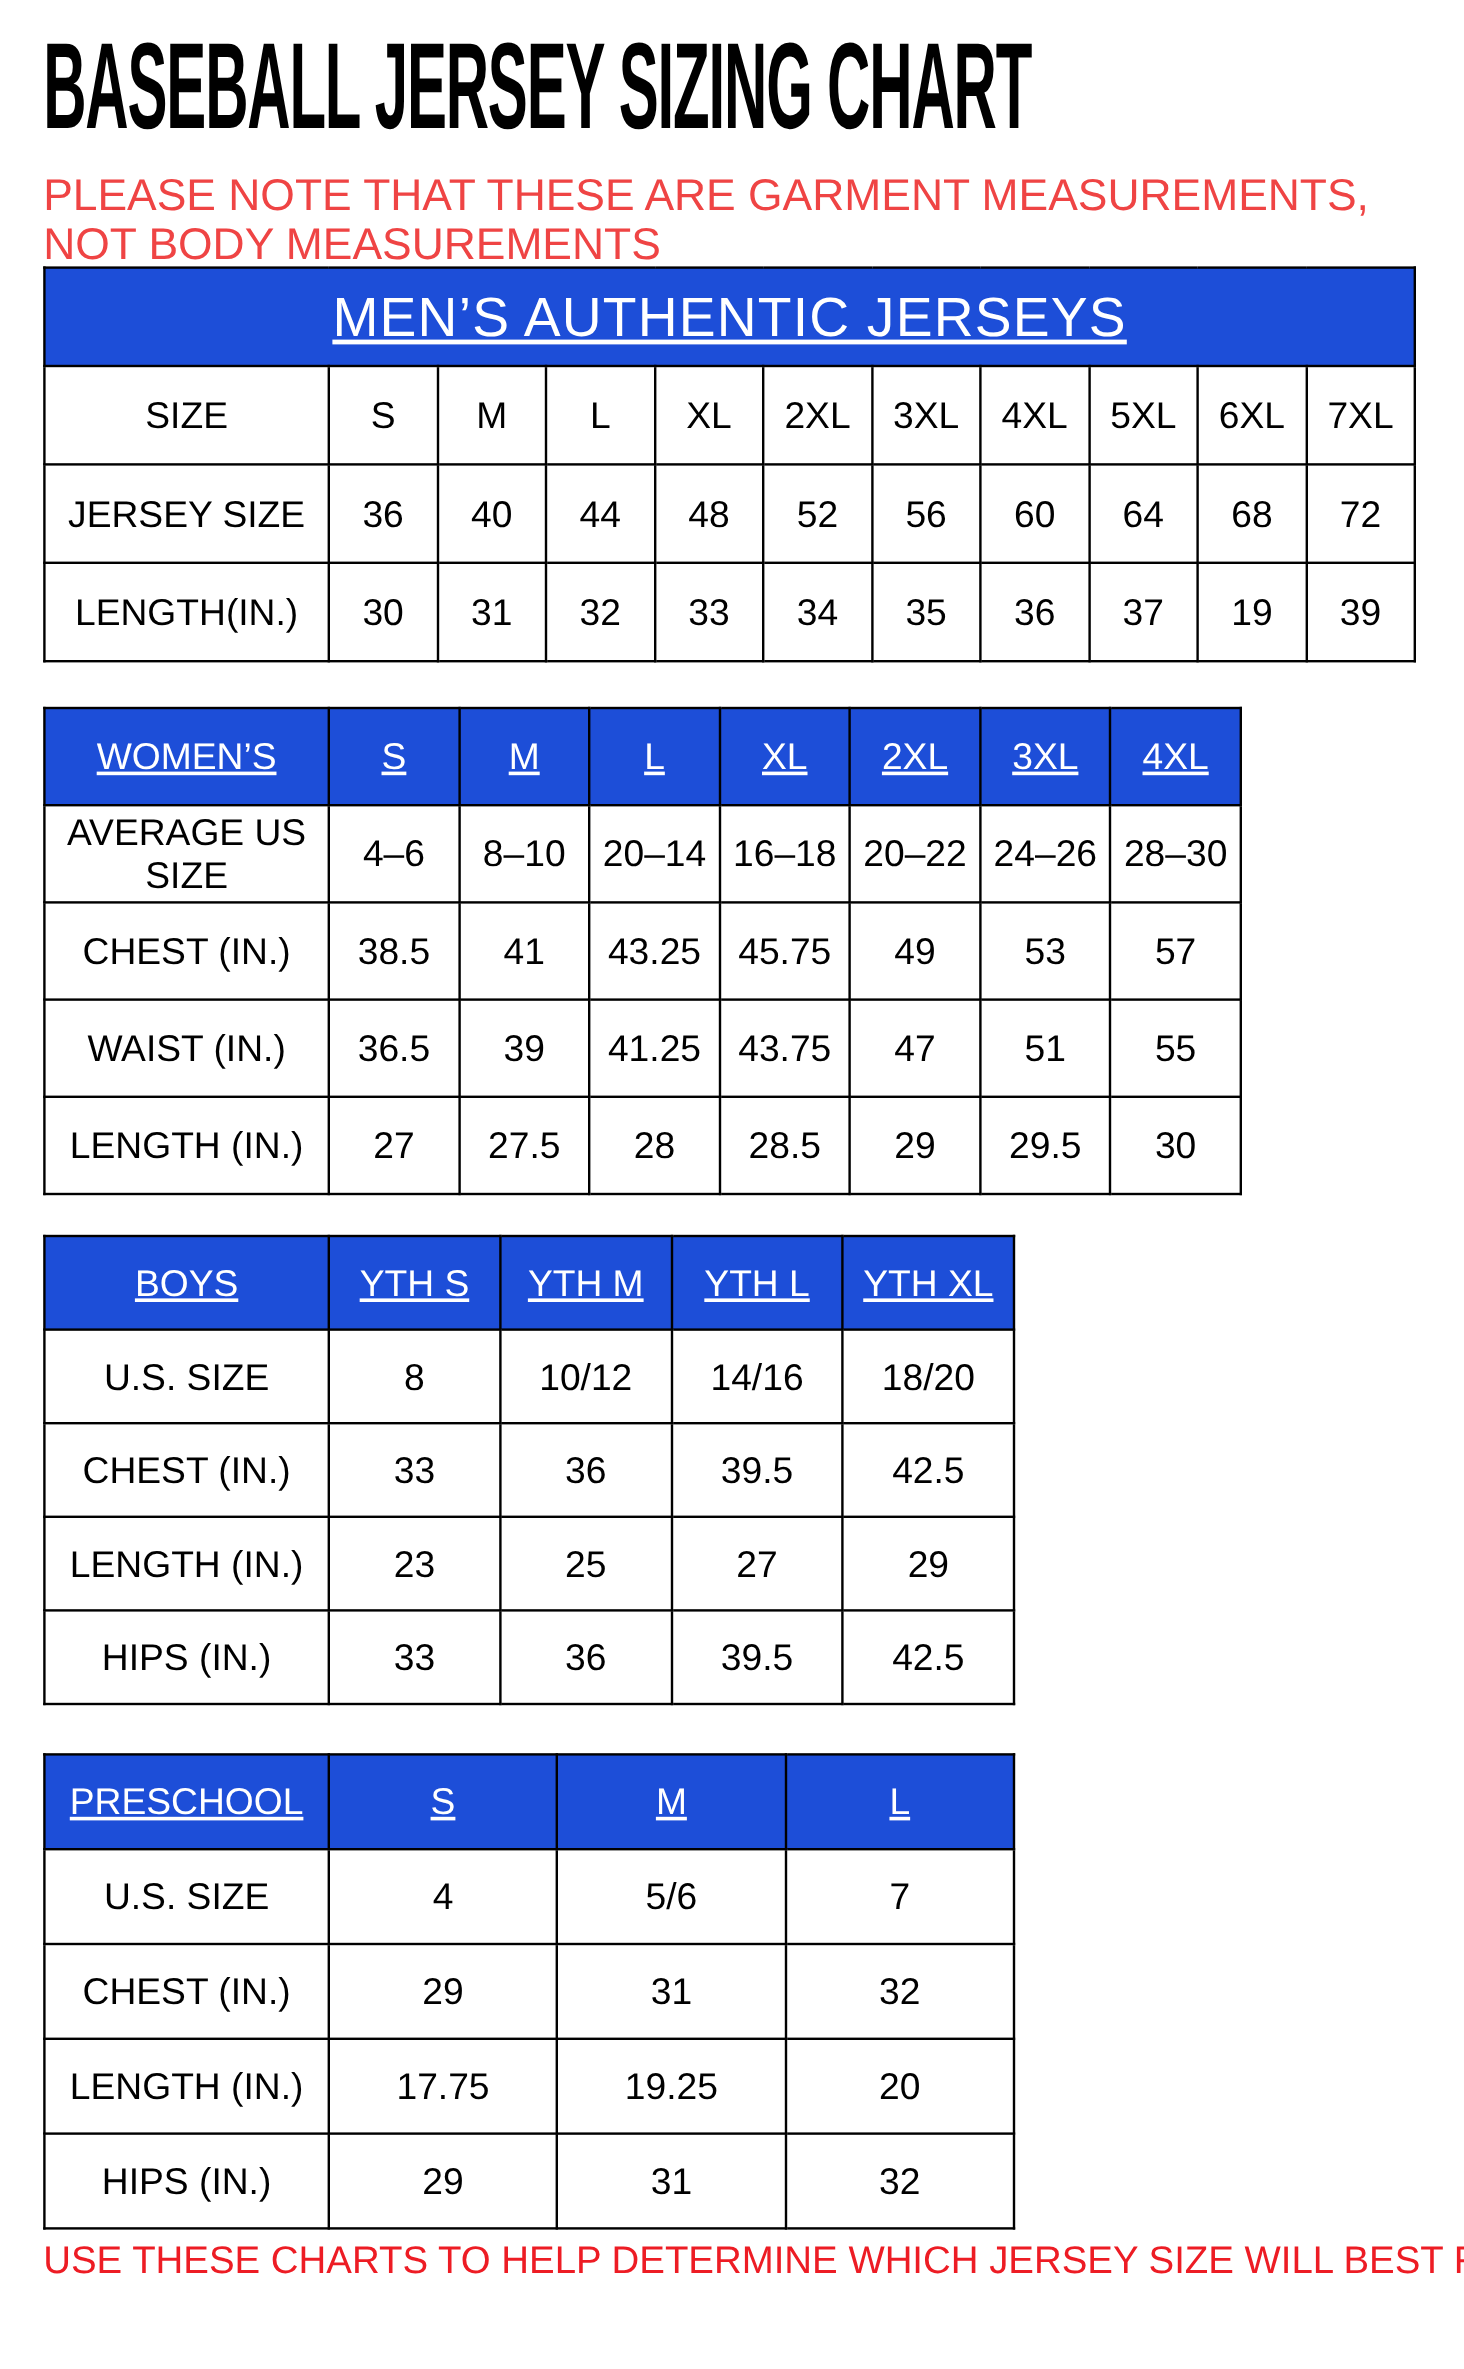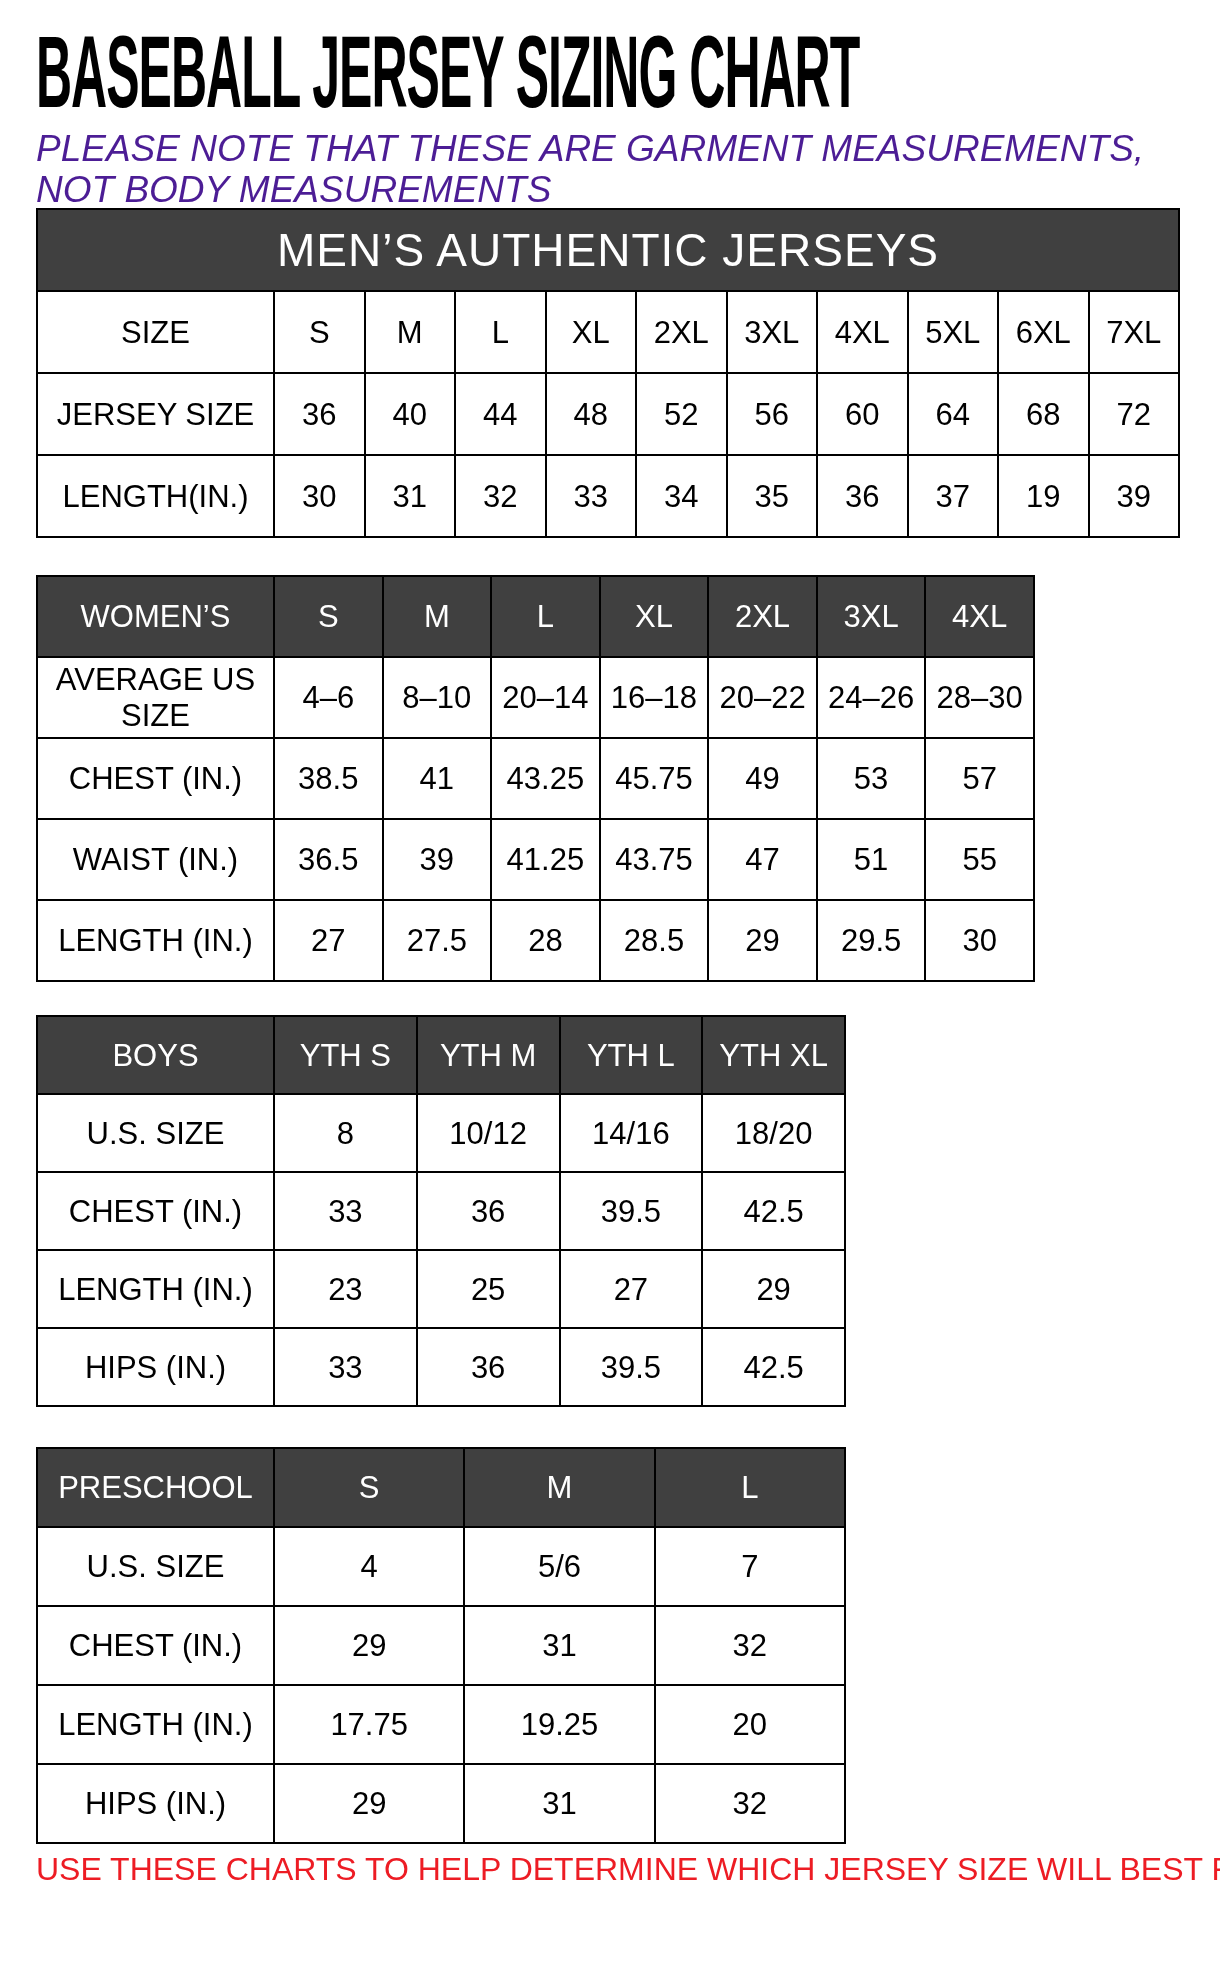--- a/index.html
+++ b/index.html
@@ -22,44 +22,44 @@
     font-size: 102px;
     font-weight: bold;
     line-height: 0.92;
     letter-spacing: -2px;
     white-space: nowrap;
     color: #000;
     transform: scaleX(0.49);
     transform-origin: left top;
   }
   .note {
-    margin-top: 7px;
+    margin-top: 21px;
     max-width: 1120px;
     font-size: 37px;
     line-height: 1.1;
-    color: #4c1d95;
-    font-style: italic;
+    color: #ef4444;
   }
   table.sizing {
     border-collapse: collapse;
     table-layout: fixed;
   }
   table.sizing td {
     border: 2px solid #000;
     text-align: center;
     vertical-align: middle;
     font-size: 31px;
     background: #fff;
     color: #000;
     padding: 0 10px;
     line-height: 1.15;
   }
   table.sizing td.hdr {
-    background: #404040;
+    background: #1d4ed8;
     color: #ffffff;
+    text-decoration: underline;
   }
   table.sizing td.banner {
     font-size: 46px;
     letter-spacing: 1px;
   }
   col.label { width: 237px; }
   .mens { width: 1144px; margin-top: -2px; }
   .mens tr { height: 82px; }
   .womens { width: 999px; margin-top: 37px; }
   .womens tr { height: 81px; }

